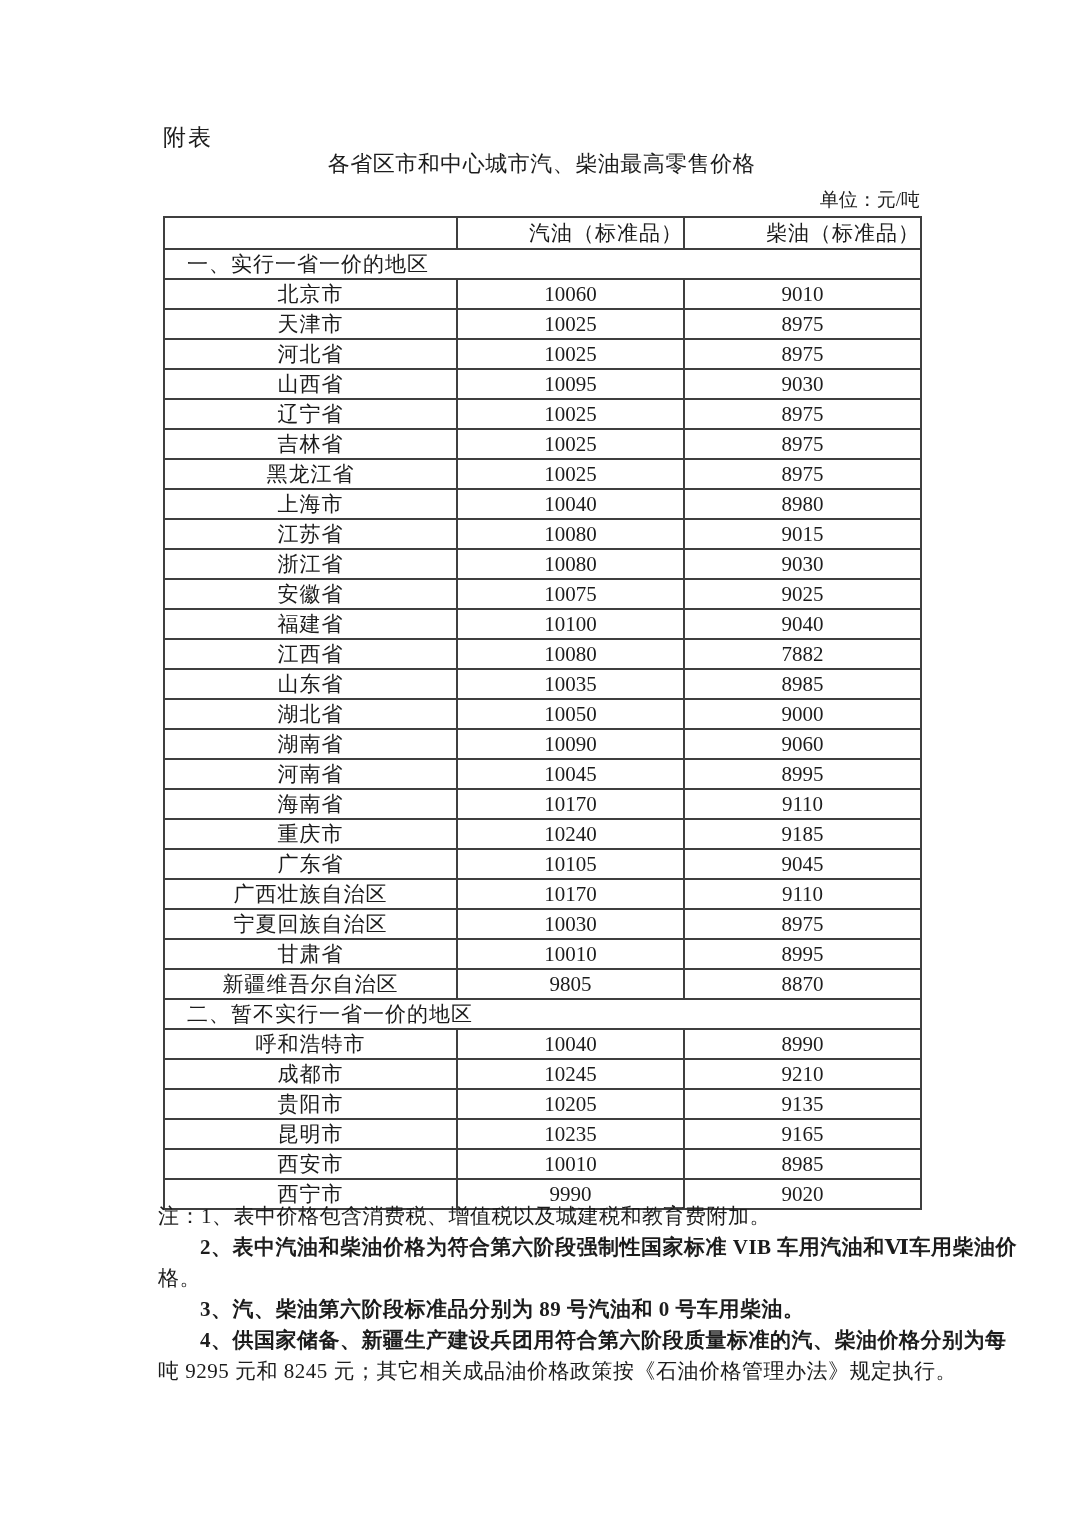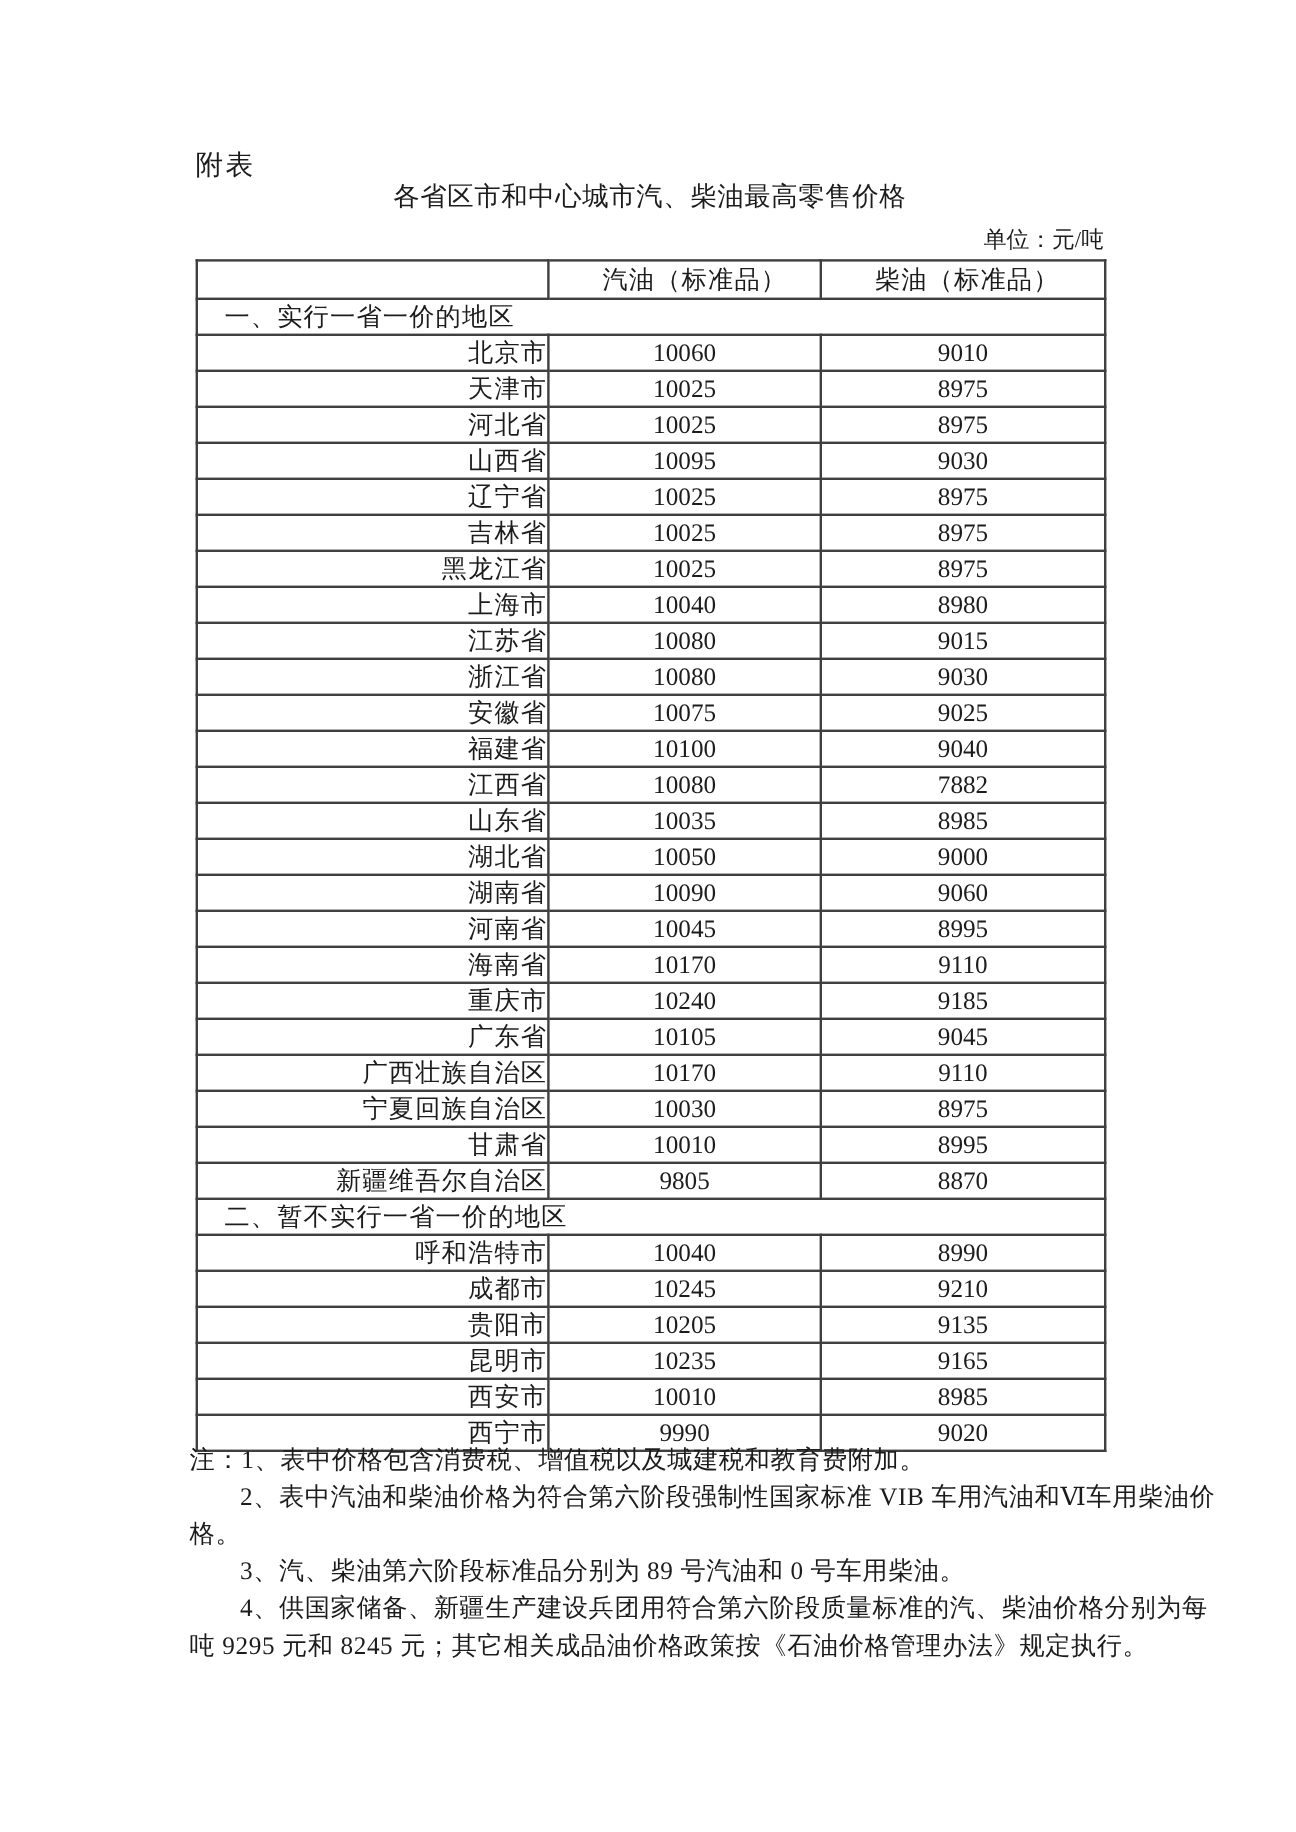--- a/index.html
+++ b/index.html
@@ -63,35 +63,35 @@
     vertical-align: middle;
     overflow: hidden;
     white-space: nowrap;
   }
   col.c-region  { width: 293px; }
   col.c-gas     { width: 227px; }
   col.c-diesel  { width: 237px; }
   tr.header-row th {
     height: 30px;
     font-weight: normal;
-    text-align: left;
+    text-align: right;
     letter-spacing: 1px;
     padding-left: 44px;
   }
   tr.section-row td {
     height: 25px;
     text-align: left;
     padding-left: 22px;
     letter-spacing: 1px;
   }
   tr.data-row td {
     height: 28px;
   }
   td.cell-region {
-    text-align: right;
+    text-align: center;
     padding-left: 55px;
     letter-spacing: 1px;
   }
   td.cell-gasoline,
   td.cell-diesel {
     text-align: center;
   }
   .notes {
     position: absolute;
     left: 158px;
@@ -99,20 +99,21 @@
     width: 790px;
     font-size: 21px;
     line-height: 31px;
   }
   .note-line {
     white-space: nowrap;
     letter-spacing: 0.5px;
   }
   .note-line.indent {
     padding-left: 42px;
+    font-weight: bold;
   }
 </style>
 </head>
 <body>
 
 <div class="page">
 
   <div class="appendix">附表</div>
 
   <h1 class="doc-title">各省区市和中心城市汽、柴油最高零售价格</h1>

